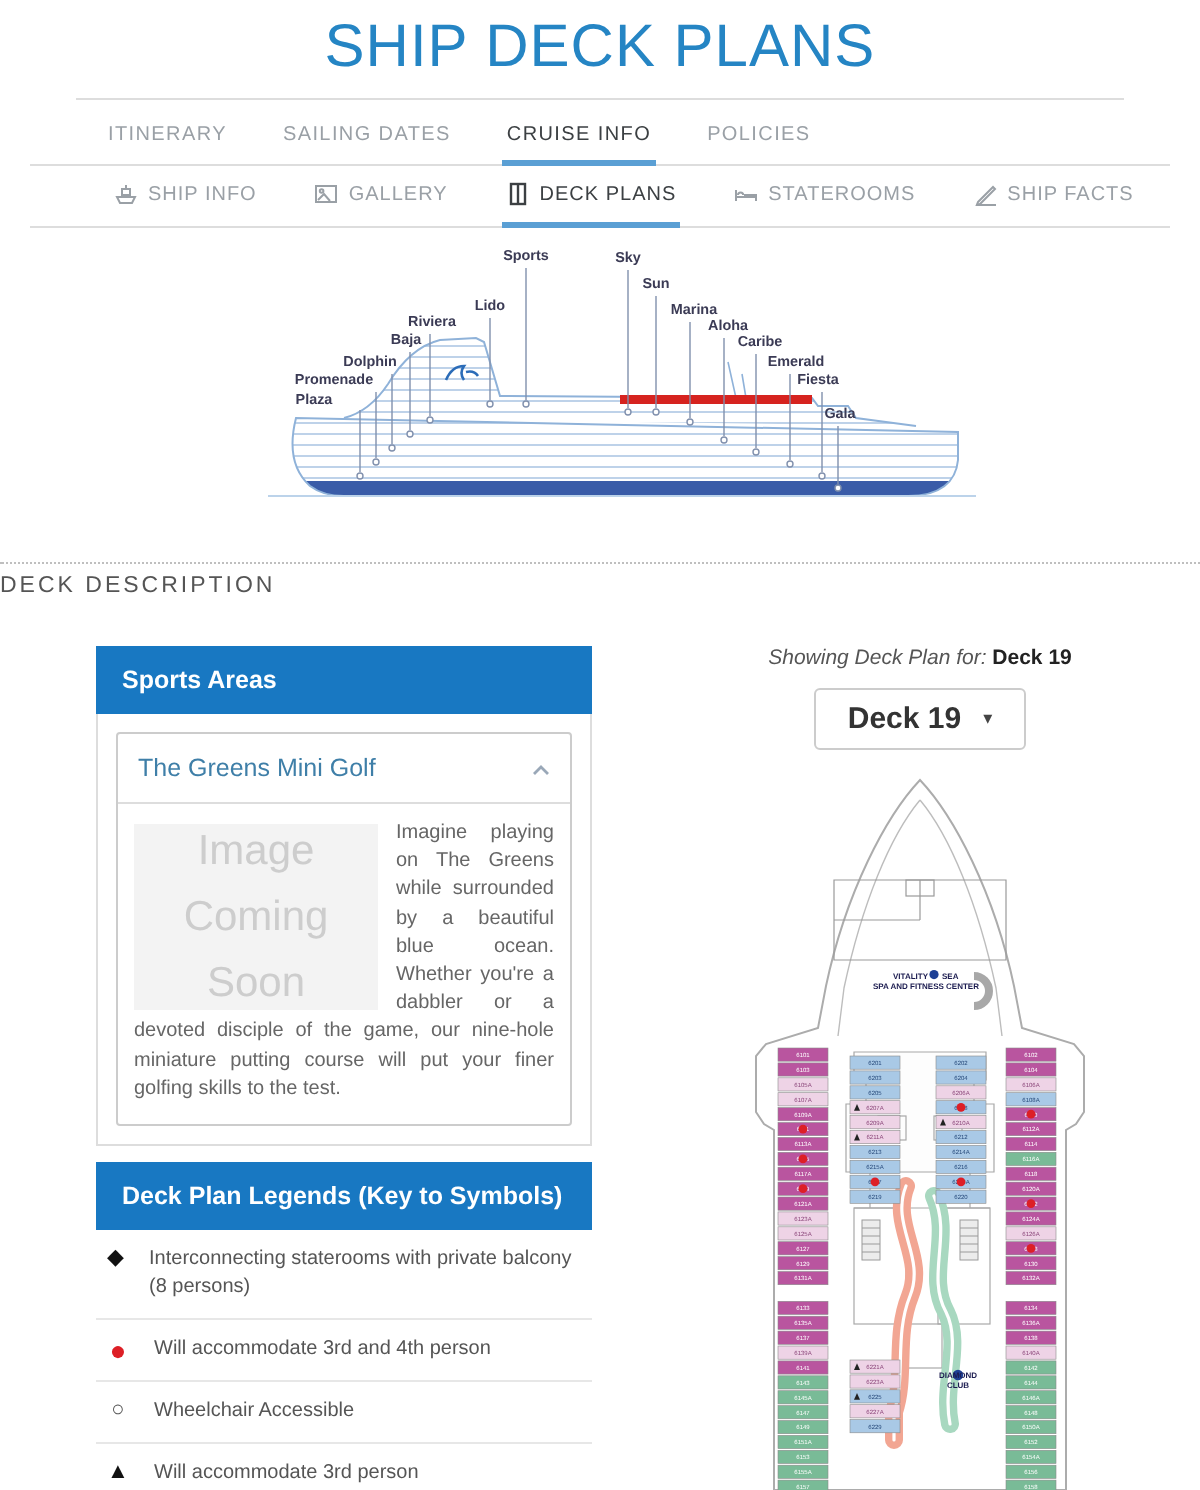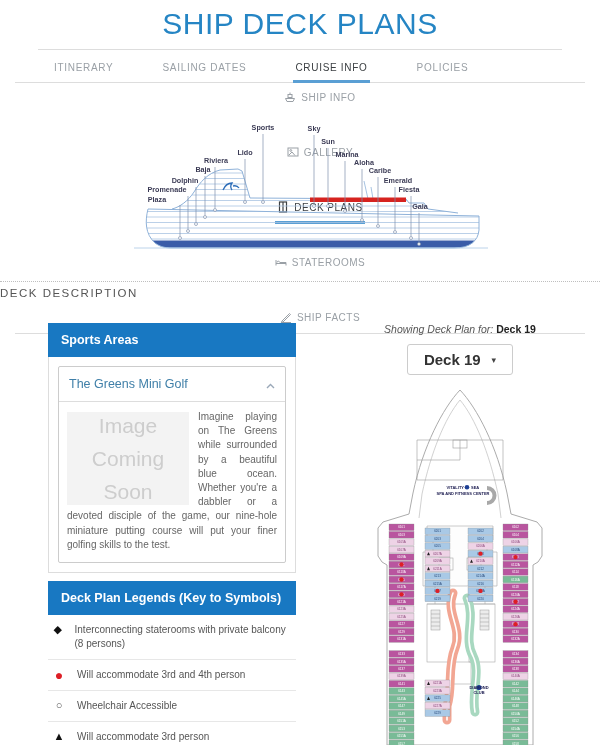--- a/index.html
+++ b/index.html
@@ -1,27 +1,27 @@
 <!DOCTYPE html>
 <html><head>
 <meta charset="utf-8">
 <style>
   html,body{margin:0;padding:0;}
   body{width:600px;height:745px;position:relative;overflow:hidden;background:#fff;
        font-family:"Liberation Sans",sans-serif;color:#444;}
   h1{position:absolute;top:7px;left:0;width:100%;text-align:center;margin:0;
      font-size:30px;font-weight:400;letter-spacing:.5px;color:#2585c4;}
   .title-rule{position:absolute;top:49px;left:38px;right:38px;border-top:1px solid #ddd;}
-  .tabs{position:absolute;top:55px;left:15px;right:15px;display:flex;gap:45px;
+  .tabs{position:absolute;top:55px;left:15px;right:15px;display:flex;gap:24px;
         padding-left:37px;border-bottom:1px solid #ddd;align-items:flex-end;}
   .tab{font-size:10px;letter-spacing:.7px;color:#9aa0a6;padding:7px 2px;cursor:pointer;
        border-bottom:3px solid transparent;margin-bottom:-1px;}
   .tab.active{color:#3c4043;border-bottom-color:#5a9fd4;}
   .subtabs{position:absolute;top:83px;left:15px;right:15px;display:flex;gap:25px;
-        padding-left:40px;border-bottom:1px solid #ddd;align-items:center;flex-direction:column;}
+        padding-left:40px;border-bottom:1px solid #ddd;align-items:flex-start;}
   .subtab{display:flex;align-items:center;gap:5px;font-size:10px;letter-spacing:.5px;
         color:#9aa0a6;padding:8px 2px;border-bottom:3px solid transparent;margin-bottom:-1px;cursor:pointer;}
   .subtab.active{color:#3c4043;border-bottom-color:#5a9fd4;}
   .subtab svg{display:block;}
   .ship-figure{position:absolute;left:128px;top:115px;width:364px;height:168px;}
   .deck-desc{position:absolute;top:281px;left:0;right:0;border-top:1px dotted #bfbfbf;
         padding-top:5px;font-size:11.5px;letter-spacing:1.5px;color:#555;}
   .left-col{position:absolute;left:48px;top:323px;width:248px;}
   .blue-header{background:#1878c2;color:#fff;font-weight:bold;font-size:12.5px;padding:10px 13px;}
   .panel{border:1px solid #ddd;border-top:none;padding:9px;background:#fff;}

